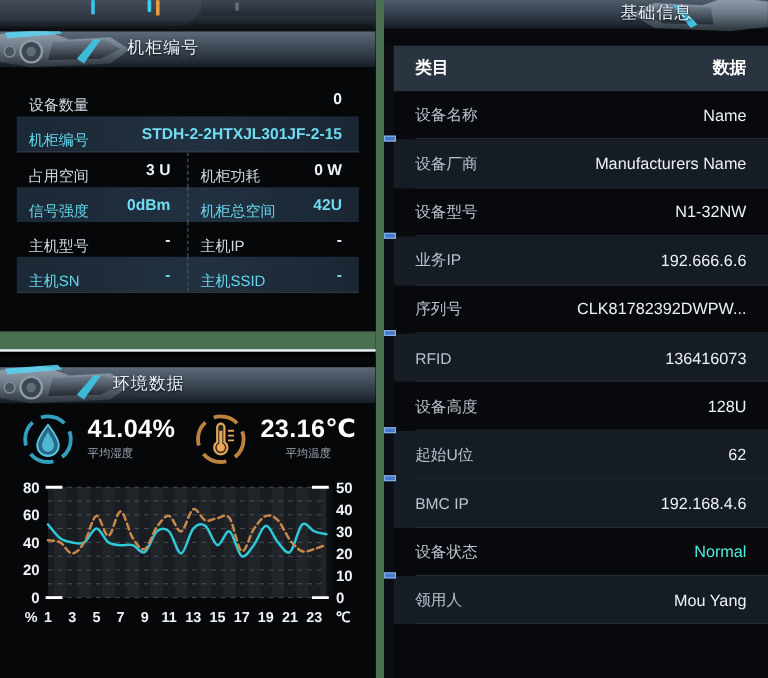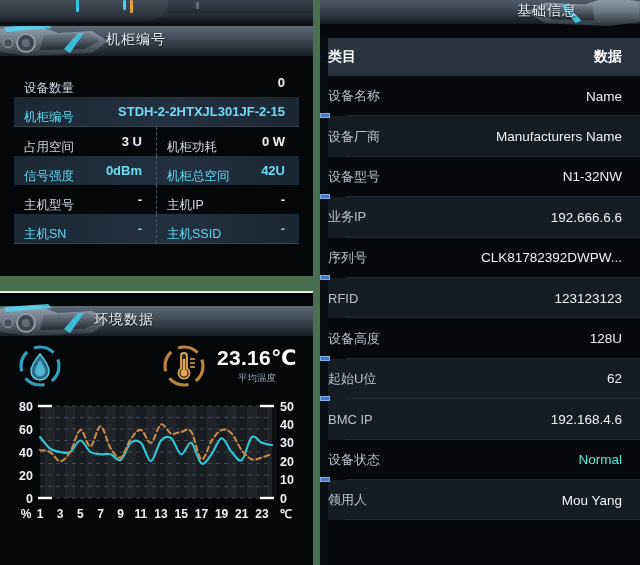--- a/index.html
+++ b/index.html
@@ -87,21 +87,21 @@
 
   
   .chartwrap { position:absolute; left:0; top:96px; width:313px; height:130px; }
 
   
   .right-col { position:absolute; left:320px; top:0; width:320px; height:565px; background:#07090c; }
   .rtable { position:absolute; left:8px; right:0px; top:38px; }
   .rrow { position:relative; display:flex; align-items:center; height:40.4px; font-size:13px; }
   .rrow.head { background:#2a3440; height:38px; }
   .rrow.alt { background: #161c24; }
-  .rrow .k { color:#b7c3cf; }
+  .rrow .k { padding-left:18px; color:#b7c3cf; }
   .rrow.head .k { color:#ffffff; font-weight:bold; font-size:14px; }
   .rrow .v { margin-left:auto; padding-right:18px; color:#edf2f7; font-size:13.5px; }
   .rrow.head .v { color:#ffffff; font-weight:bold; font-size:14px; }
   .rrow .sep { position:absolute; left:18px; right:0; bottom:0; height:1px; background:#222a33; }
   .tick-mark { position:absolute; left:-8px; top:-3px; width:10px; height:5px; background:#4a78c8; border:1px solid #7fb0e8; }
   .rail { position:absolute; left:0; top:38px; width:8px; bottom:0; background:#0a0d11; }
   .status-ok { color:#4ff0e0 !important; }
 </style>
 </head>
 <body>
@@ -232,20 +232,24 @@
       <div class="env-stats" style="top:46px;">
         <div class="stat" style="left:16px;">
           <div class="ring">
             <svg width="48" height="48" viewBox="0 0 48 48">
               <circle cx="24" cy="24" r="19" fill="none" stroke="#35a8c8" stroke-width="3.2" stroke-dasharray="21 8" stroke-dashoffset="4" opacity="0.95"></circle>
               <g>
                 <path d="M24 12 C24 12 15 23 15 29 a9 9 0 0 0 18 0 C33 23 24 12 24 12 Z" fill="#2b6a86" stroke="#59c8e4" stroke-width="1.5"></path>
                 <path d="M24 18 C21 23 19 26.5 19 29.5 a5 5 0 0 0 10 0 C29 26.5 27 23 24 18 Z" fill="#5fd3ee" opacity="0.75"></path>
               </g>
             </svg>
+          </div>
+          <div class="stat-txt">
+            <div class="stat-val">41.04%</div>
+            <div class="stat-lab">平均湿度</div>
           </div>
         </div>
 
         <div class="stat" style="left:160px;text-align:center;">
           <div class="ring">
             <svg width="48" height="48" viewBox="0 0 48 48">
               <circle cx="24" cy="24" r="19" fill="none" stroke="#c68a42" stroke-width="3.2" stroke-dasharray="21 8" stroke-dashoffset="4" opacity="0.95"></circle>
               <g stroke="#e5a65d" fill="none" stroke-width="1.8">
                 <path d="M21 14 a3 3 0 0 1 6 0 v12.5 a5.5 5.5 0 1 1 -6 0 Z" fill="#2a2116"></path>
                 <circle cx="24" cy="31" r="3.4" fill="#e8a657" stroke="none"></circle>
@@ -371,21 +375,21 @@
             <div class="sep"></div>
           </div>
           <div class="rrow">
             <span class="k">序列号</span>
             <span class="v">CLK81782392DWPW...</span>
             <div class="sep"></div>
           </div>
           <div class="rrow alt">
             <div class="tick-mark"></div>
             <span class="k">RFID</span>
-            <span class="v">123123123</span>
+            <span class="v">136416073</span>
             <div class="sep"></div>
           </div>
           <div class="rrow">
             <span class="k">设备高度</span>
             <span class="v">128U</span>
             <div class="sep"></div>
           </div>
           <div class="rrow alt">
             <div class="tick-mark"></div>
             <span class="k">起始U位</span>

